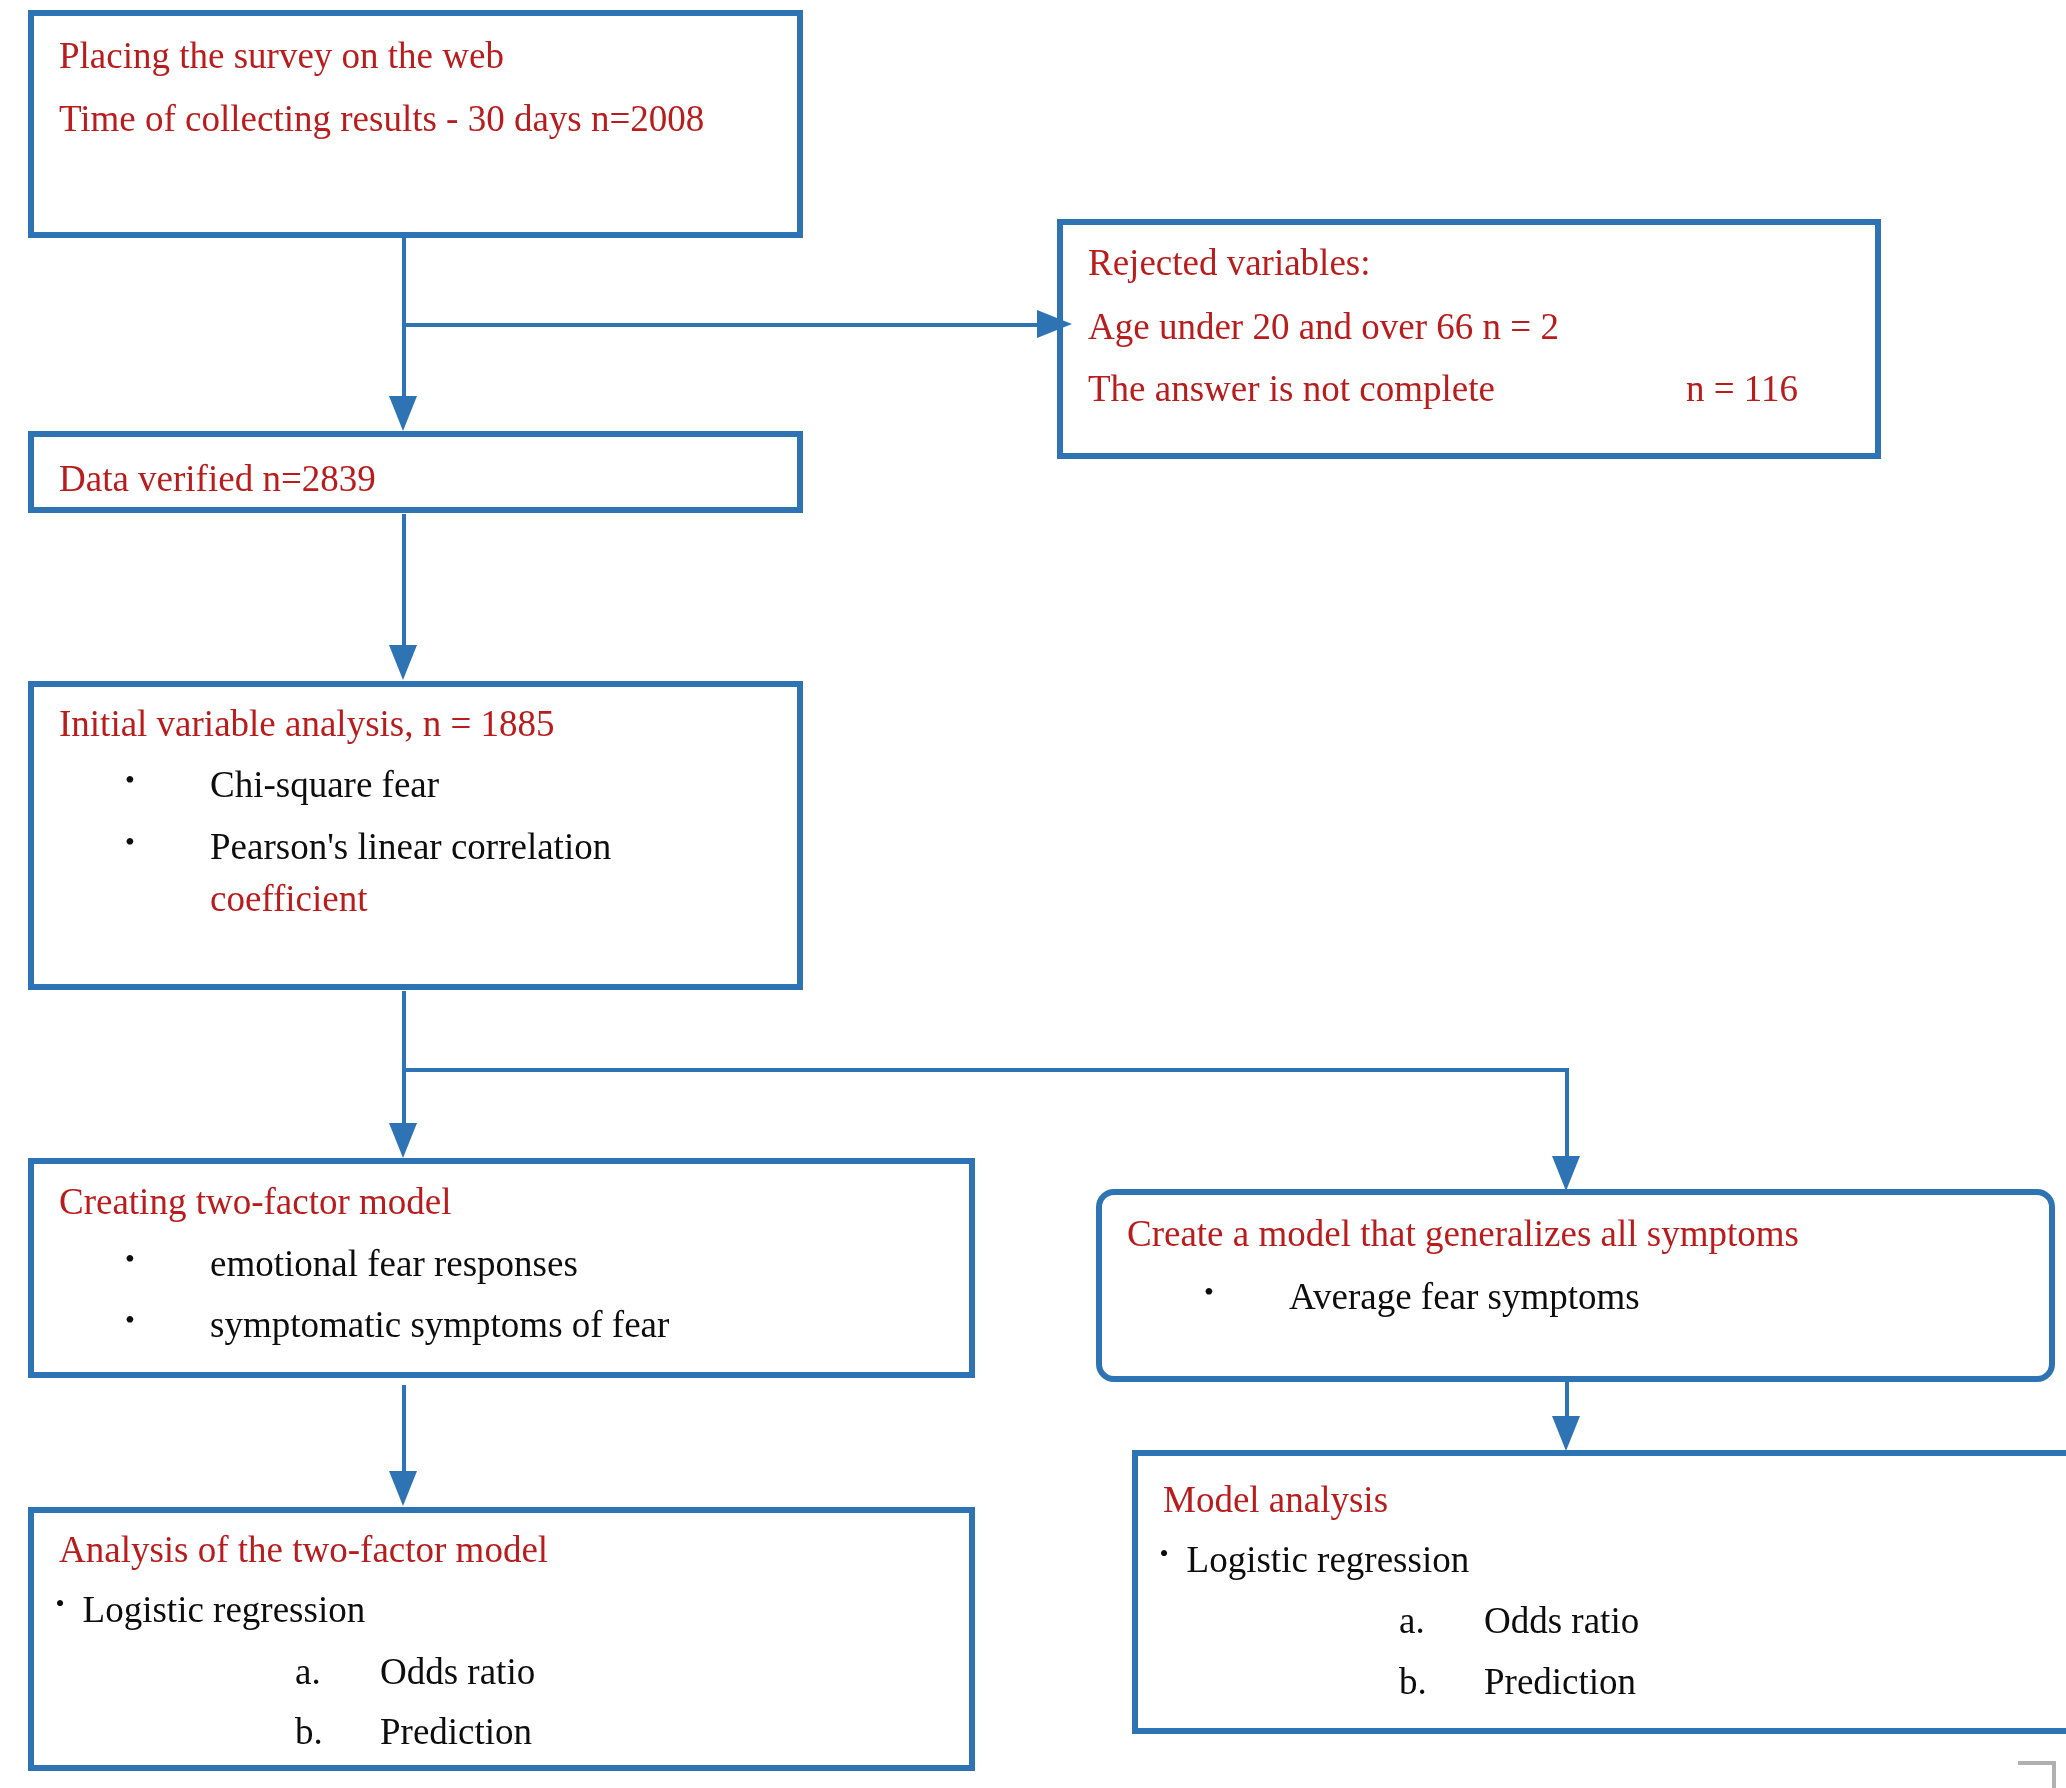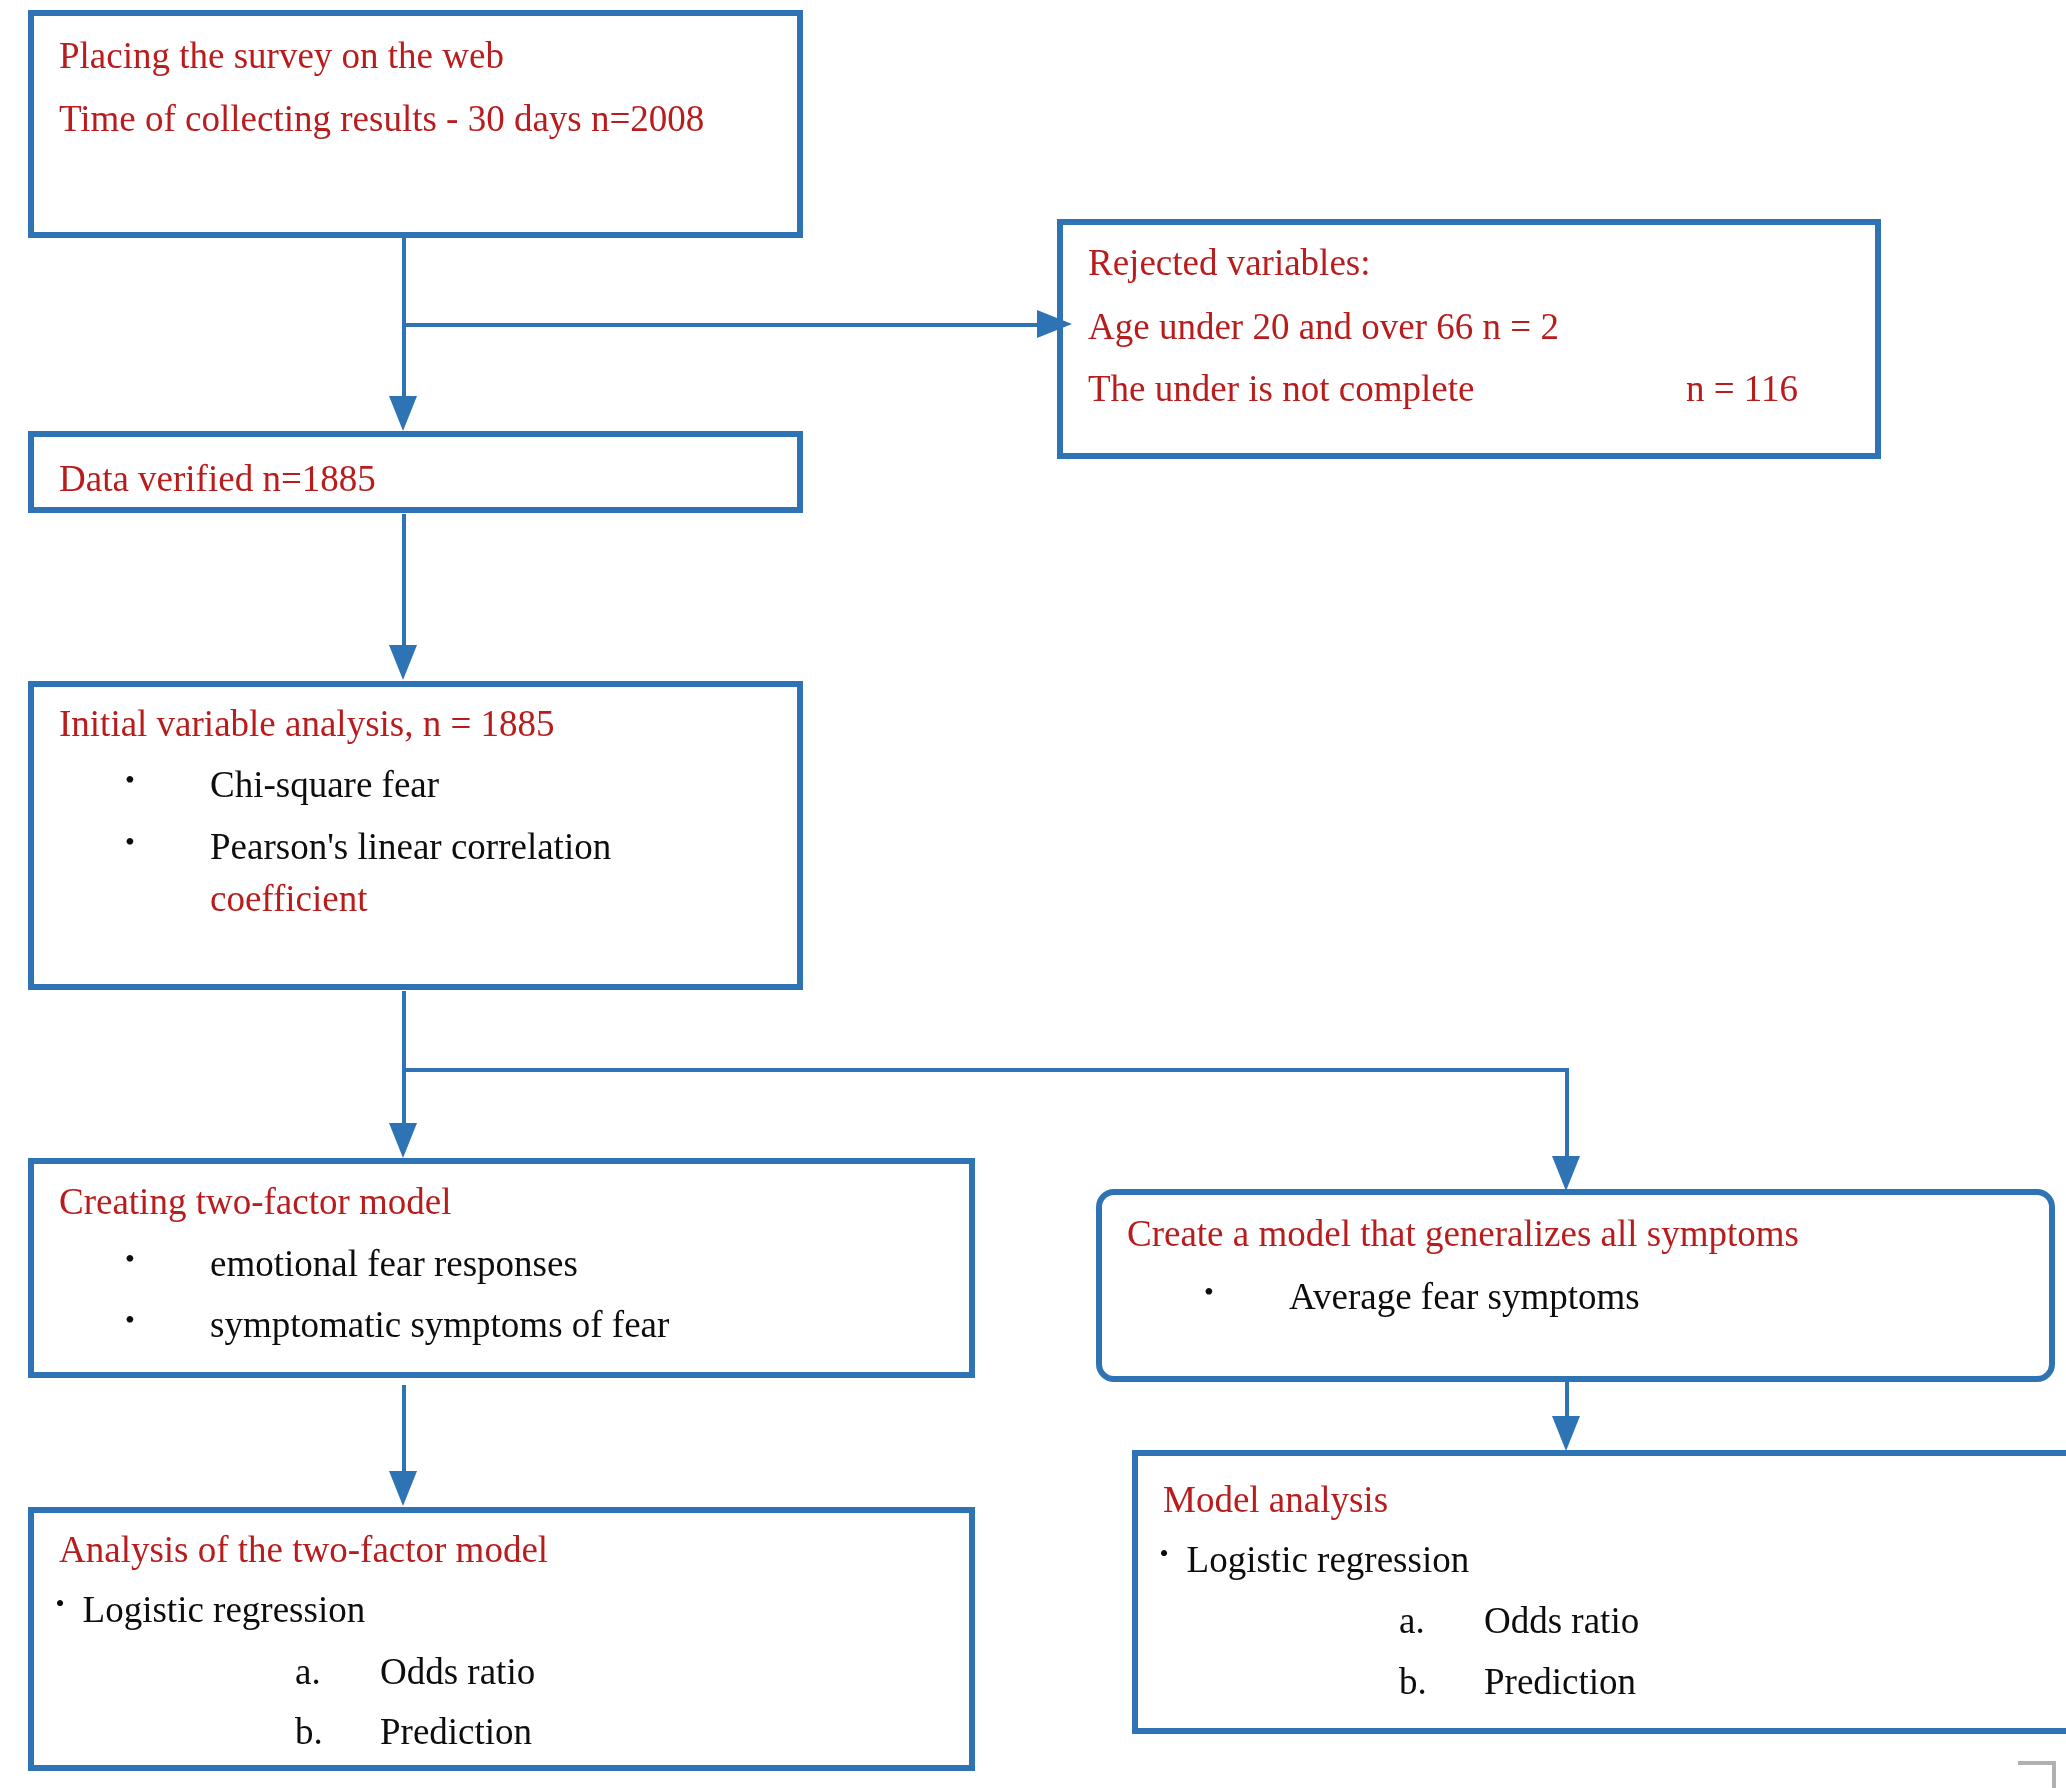--- a/index.html
+++ b/index.html
@@ -42,28 +42,28 @@
     <div class="body">
       <div class="ln" style="left:25px;top:20.4px;">Placing the survey on the web</div>
       <div class="ln" style="left:25px;top:84px;">Time of collecting results - 30 days n=2008</div>
     </div>
   </div>
 
   <div class="node" style="left:1057px;top:219px;width:824px;height:240px;">
     <div class="body">
       <div class="ln" style="left:25px;top:19.3px;">Rejected variables:</div>
       <div class="ln" style="left:25px;top:83px;">Age under 20 and over 66 n = 2</div>
-      <div class="ln" style="left:25px;top:145px;">The under is not complete</div>
+      <div class="ln" style="left:25px;top:145px;">The answer is not complete</div>
       <div class="ln" style="left:623px;top:145px;">n = 116</div>
     </div>
   </div>
 
   <div class="node" style="left:28px;top:431px;width:775px;height:82px;">
     <div class="body">
-      <div class="ln" style="left:25px;top:23px;">Data verified n=1885</div>
+      <div class="ln" style="left:25px;top:23px;">Data verified n=2839</div>
     </div>
   </div>
 
   <div class="node" style="left:28px;top:681px;width:775px;height:309px;">
     <div class="body">
       <div class="ln" style="left:25px;top:18px;">Initial variable analysis, n = 1885</div>
 
       <div class="bullet" style="left:91px;top:79px;">
         <span class="mk">•</span>
         <span class="tx">Chi-square fear</span>

